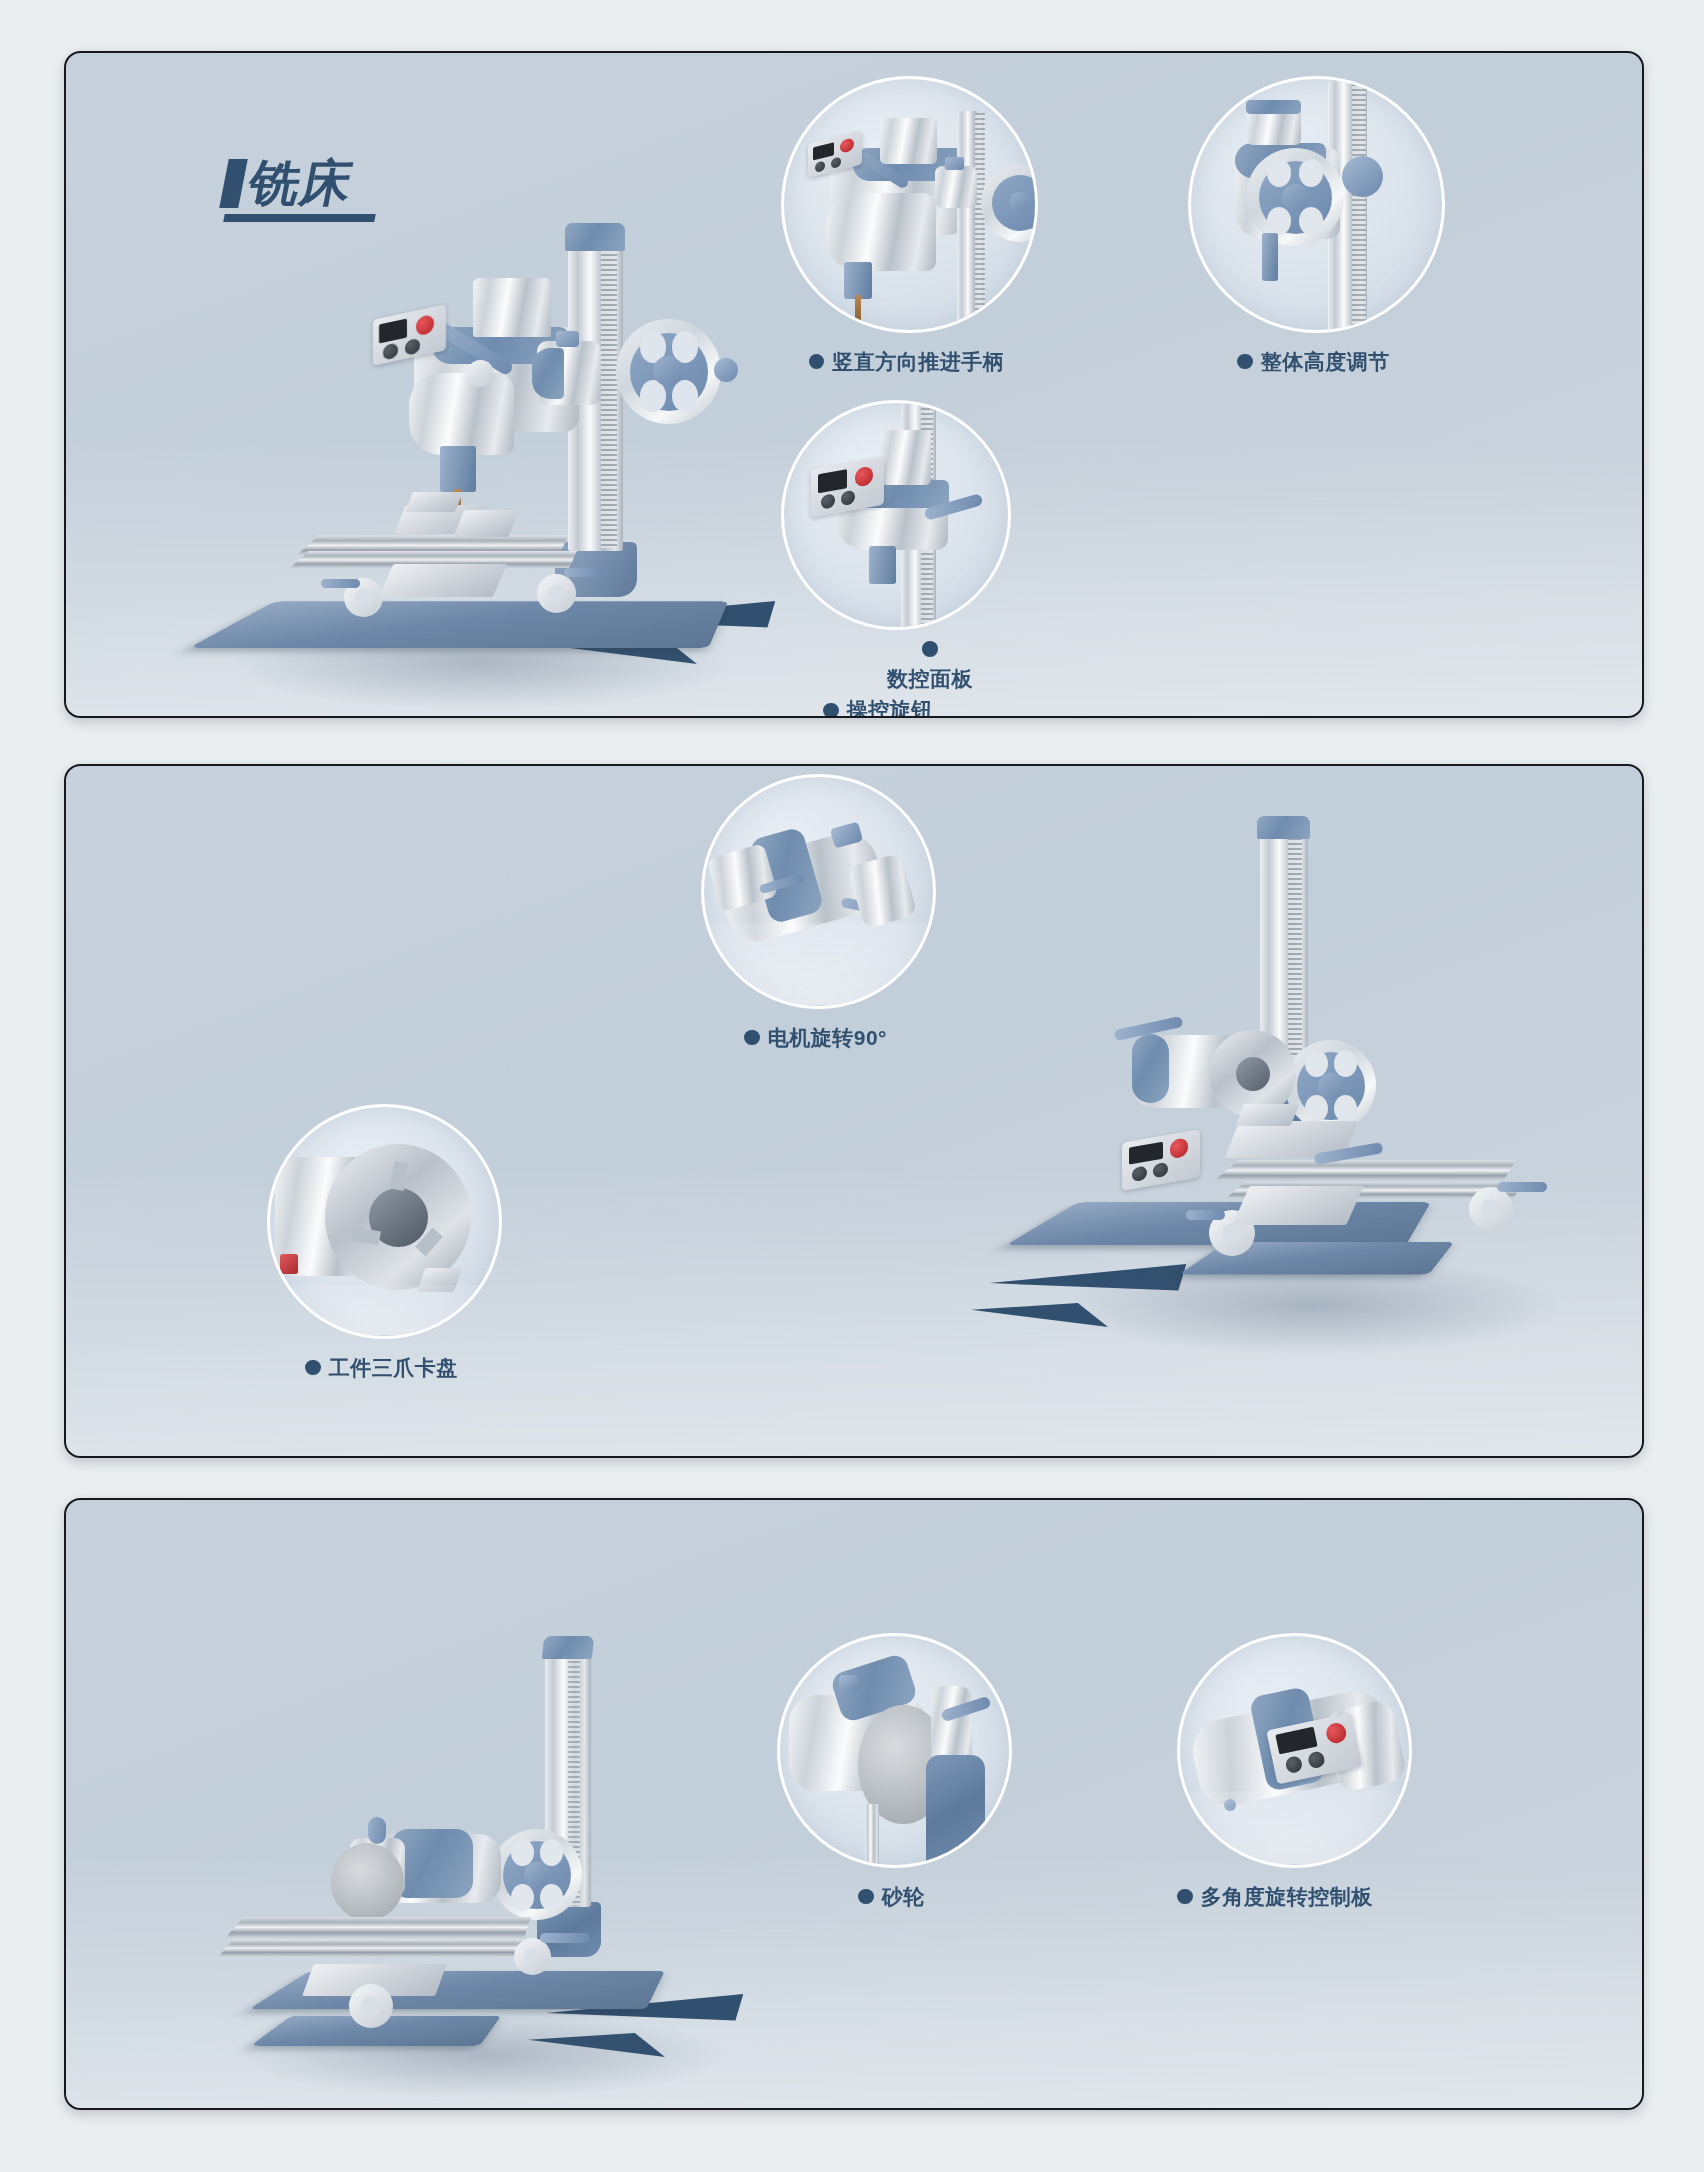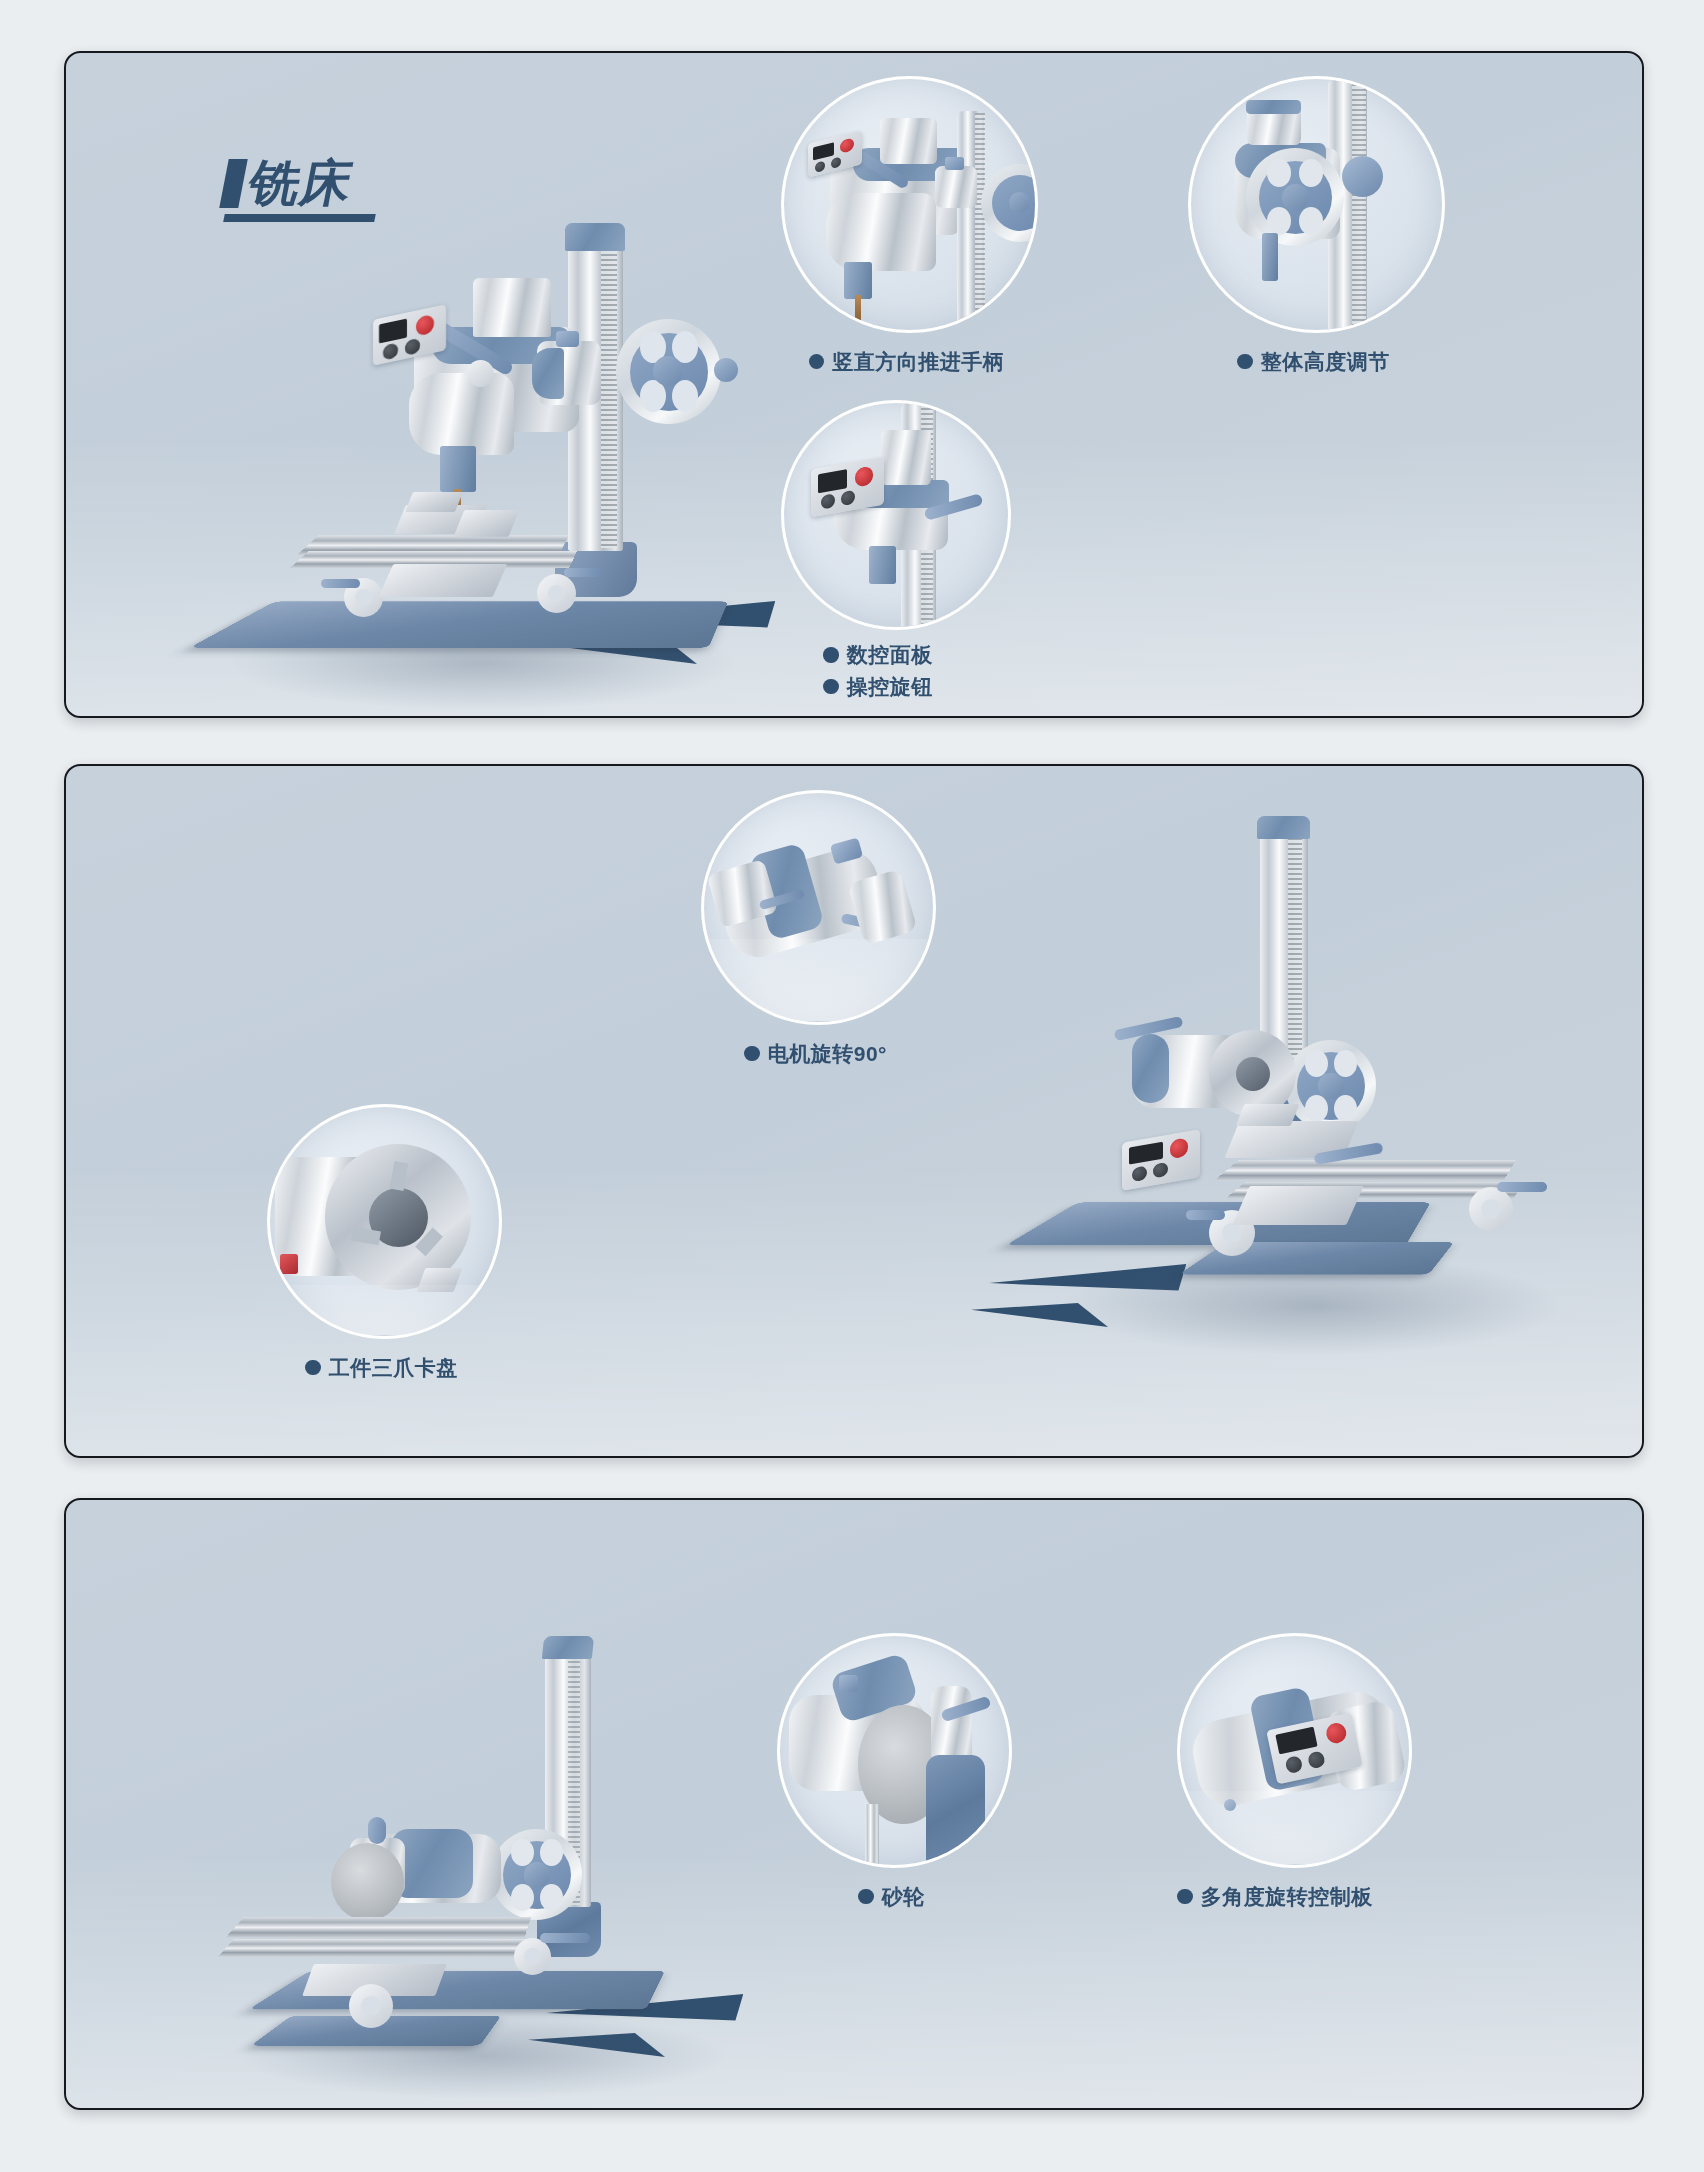--- a/index.html
+++ b/index.html
@@ -279,21 +279,21 @@
         <div class="cncbox" style="position:absolute;left:27.4px;top:60px;width:73px;height:48px;transform:skewY(-10deg);">
           <div class="screen" style="position:absolute;left:7.3px;top:6.4px;width:29px;height:18.3px;"></div>
           <div class="btn-red" style="position:absolute;left:44px;top:7.3px;width:18.3px;height:18.3px;"></div>
           <div class="btn-dark" style="position:absolute;left:10px;top:28px;width:13.7px;height:13.7px;"></div>
           <div class="btn-dark" style="position:absolute;left:30px;top:28px;width:13.7px;height:13.7px;"></div>
         </div>
         <div class="handle" style="position:absolute;left:140px;top:98px;width:59px;height:12px;transform:rotate(-16deg);"></div>
         <div class="spindle" style="position:absolute;left:85px;top:143px;width:26.5px;height:38px;"></div>
       </div>
       <div class="cap" style="width:256px;">
-        <div class="cap-row" style="margin-left:42px;">
+        <div class="cap-row" style="margin-left:42px;flex-direction:column;">
             <span class="dot"></span>
           <span class="cap-txt">数控面板</span>
           </div>
         <div class="cap-row" style="margin-left:42px;">
             <span class="dot"></span>
           <span class="cap-txt">操控旋钮</span>
           </div>
       </div>
     </div>
 
@@ -356,21 +356,21 @@
       <div class="handle" style="position:absolute;left:462px;top:366px;width:50px;height:10px;"></div>
       <div class="vise" style="position:absolute;left:206px;top:370px;width:114px;height:39px;transform:skewX(-24deg);"></div>
     </div>
 
     <div class="arrows" style="left:905px;top:498px;width:219px;height:73px;">
       <div class="arrow-a" style="left:18.3px;top:0px;"></div>
       <div class="arrow-b" style="left:0px;top:39px;"></div>
     </div>
 
 
-    <div class="callout" style="left:635px;top:24px;">
+    <div class="callout" style="left:635px;top:8px;">
       <div class="circle" style="width:229px;height:229px;">
         <div class="steel" style="position:absolute;left:18.3px;top:69px;width:160px;height:82px;
              border-radius:32px;transform:rotate(-16deg);"></div>
         <div class="blue" style="position:absolute;left:55px;top:55px;width:55px;height:87px;
              border-radius:13.7px;transform:rotate(-16deg);"></div>
         <div class="steel" style="position:absolute;left:9.1px;top:73px;width:59px;height:55px;
              border-radius:9.1px;transform:rotate(-16deg);"></div>
         <div class="knob" style="position:absolute;left:128px;top:48px;width:29px;height:20px;border-radius:4.6px;transform:rotate(-16deg);"></div>
         <div class="handle" style="position:absolute;left:137px;top:126px;width:59px;height:10px;transform:rotate(12deg);"></div>
         <div class="handle" style="position:absolute;left:55px;top:102px;width:46px;height:9.1px;transform:rotate(-16deg);"></div>

